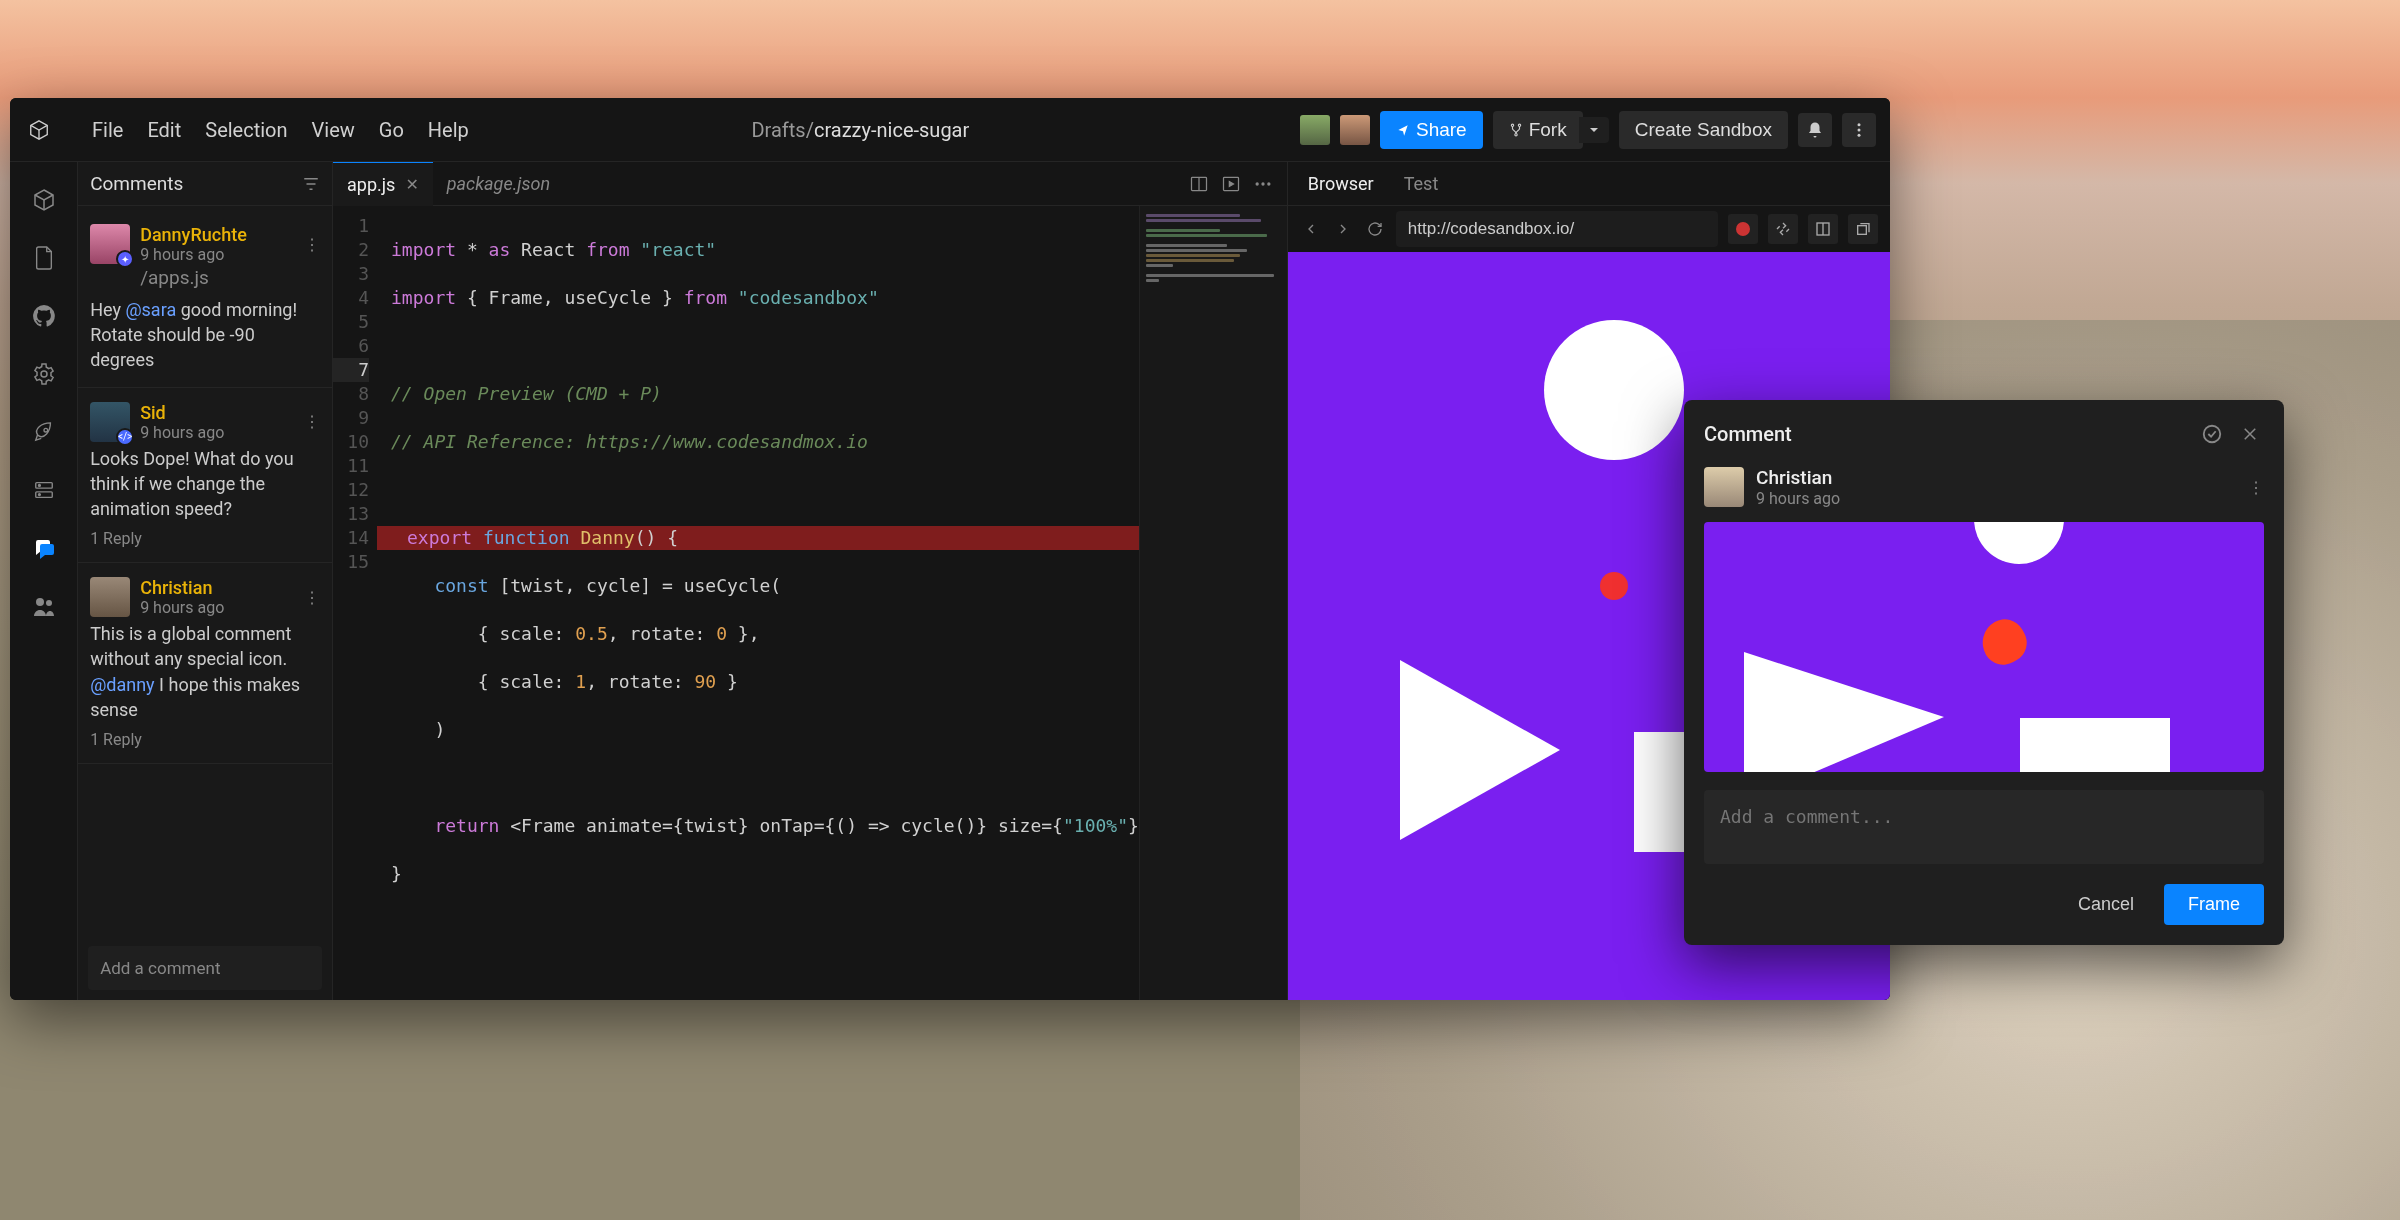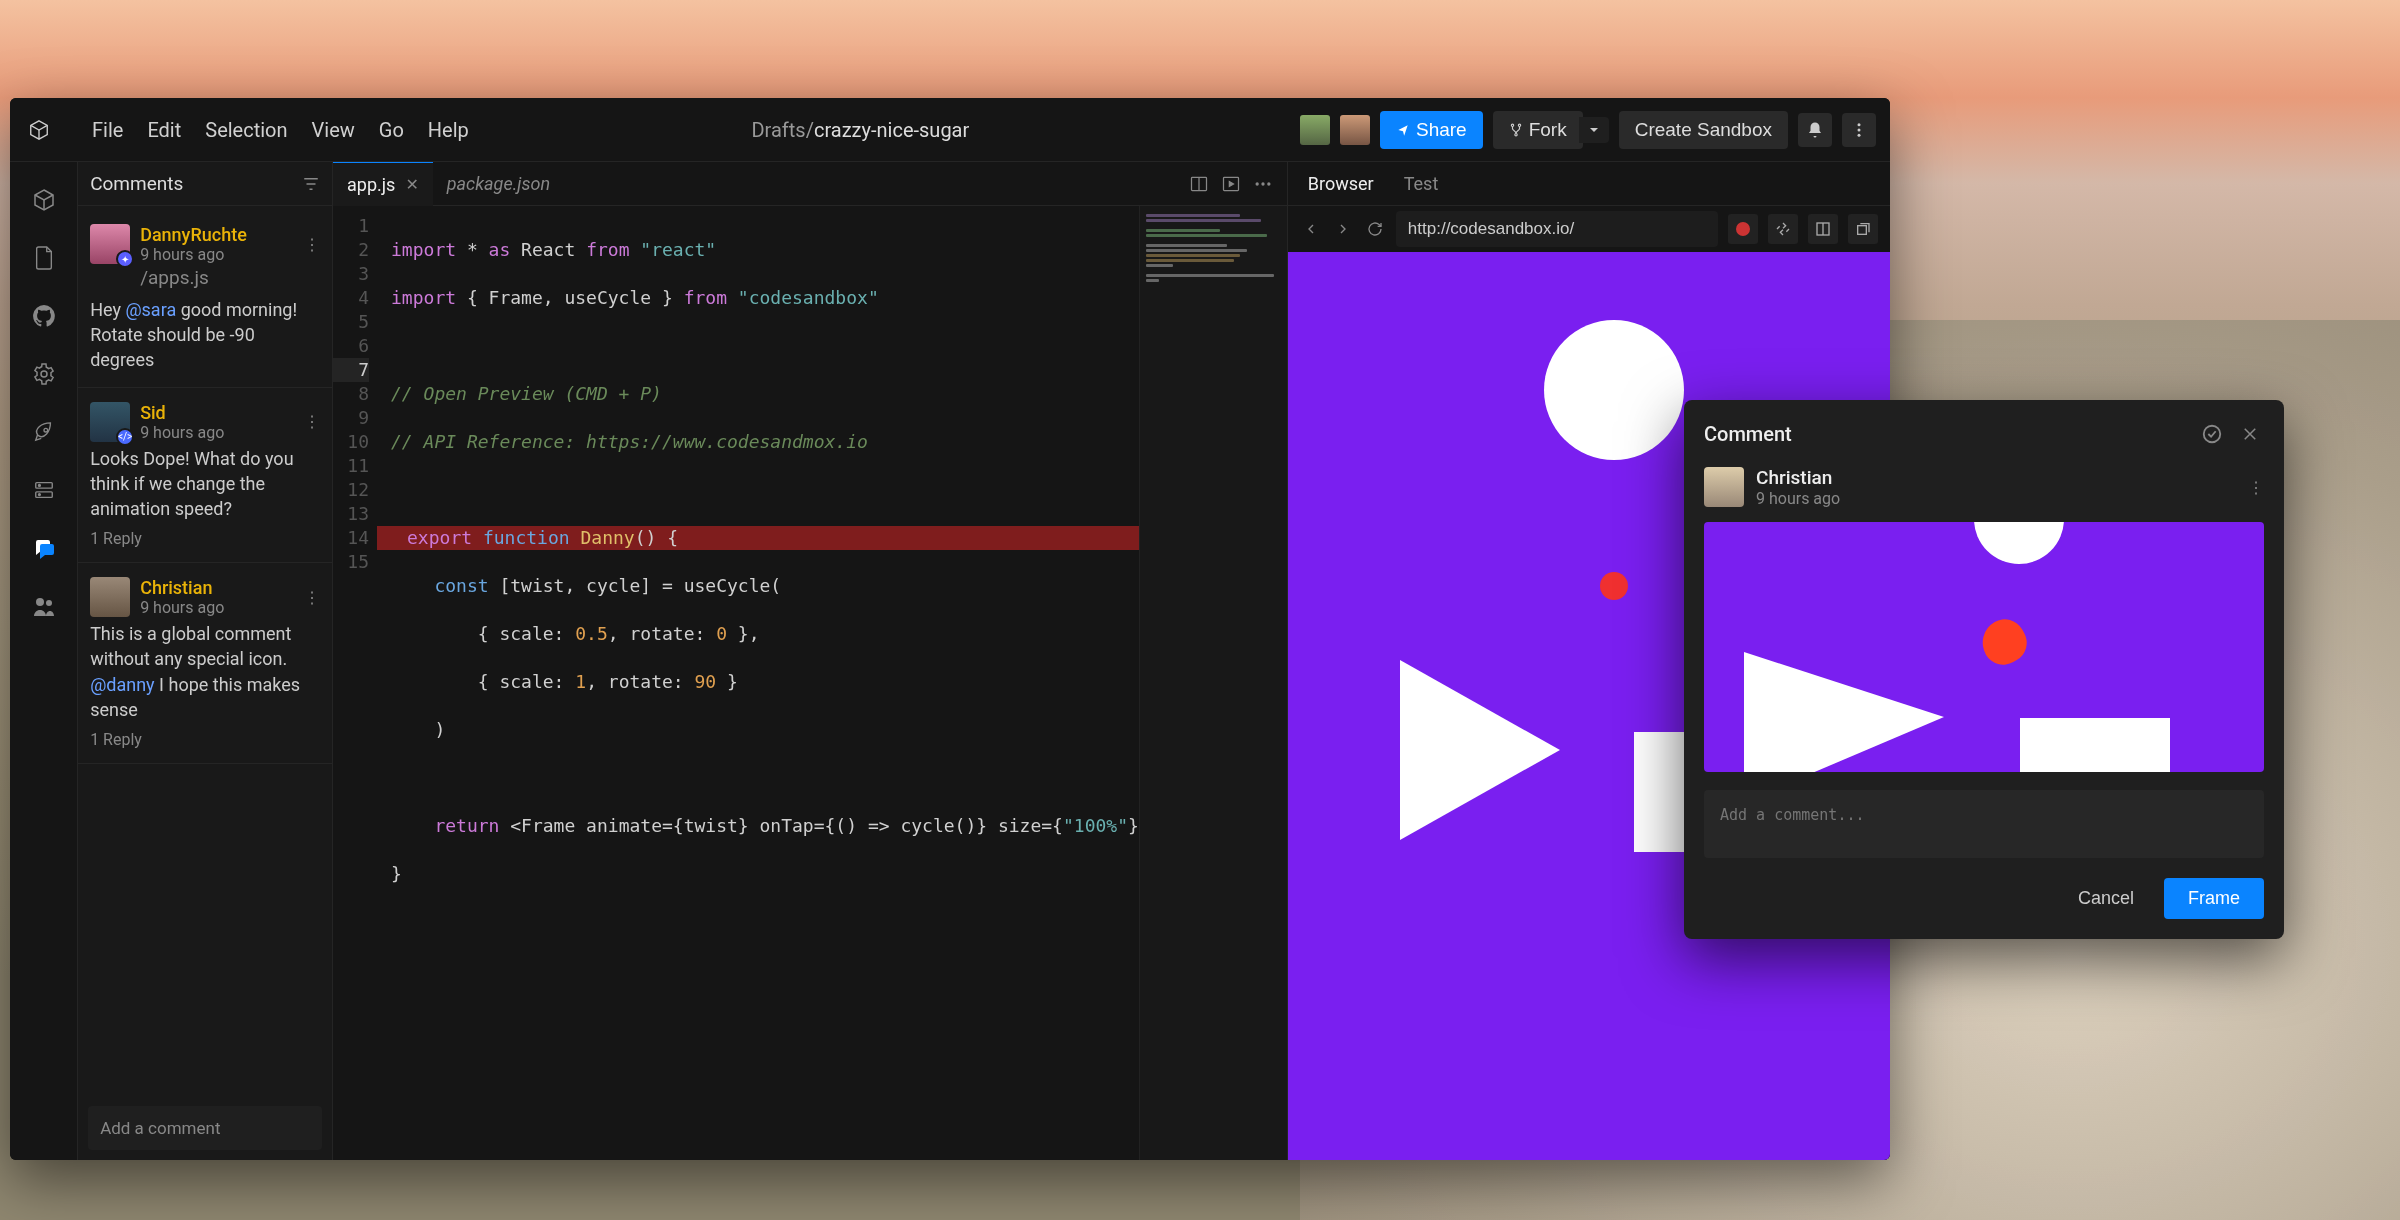--- a/index.html
+++ b/index.html
@@ -15,21 +15,21 @@
   position: absolute;
   right: 0; bottom: 0;
   width: 1100px; height: 900px;
   background:
     radial-gradient(ellipse at 70% 70%, #d4c9b8 0%, #beb3a2 30%, #a69b89 60%, #8f8473 100%);
   filter: contrast(1.1);
 }
 .app-window {
   position: absolute;
   top: 98px; left: 10px;
-  width: 1880px; height: 1062px;
+  width: 1880px; height: 902px;
   background: #151515;
   color: #ccc;
   border-radius: 6px;
   overflow: hidden;
   display: flex;
   flex-direction: column;
   box-shadow: 0 20px 60px rgba(0,0,0,0.5);
   justify-content: center;
 }
 
@@ -201,21 +201,21 @@
 }
 .cmp-circle { position:absolute; width:90px; height:90px; background:#fff; border-radius:50%; top:-48px; left:270px;}
 .cmp-dot { position:absolute; width:44px; height:44px; background:#ff4020; border-radius:60% 50% 50% 50%; top:98px; left:278px; transform:rotate(-30deg);}
 .cmp-tri {
   position:absolute; width:0; height:0; top:130px; left:40px;
   border-top:65px solid transparent; border-bottom:85px solid transparent; border-left:200px solid #fff;
 }
 .cmp-rect { position:absolute; width:150px; height:90px; background:#fff; top:196px; left:316px;}
 .cm-input {
   width:100%; background:#272727; border:none; border-radius:4px; color:#aaa;
-  font-size:15px; padding:16px; resize:none; outline:none; margin-bottom:16px;
+  font-size:18px; padding:16px; resize:none; outline:none; margin-bottom:16px;
 }
 .cm-actions { display:flex; justify-content:flex-end; gap:14px; }
 .cm-cancel { color:#ccc; font-size:18px; background:none; border:none; cursor:pointer; padding:10px 16px;}
 .cm-post { background:#0a84ff; color:#fff; font-size:18px; border:none; border-radius:4px; padding:10px 24px; cursor:pointer;}
 
 svg { display:block; }
 </style>
 </head>
 <body>
 

